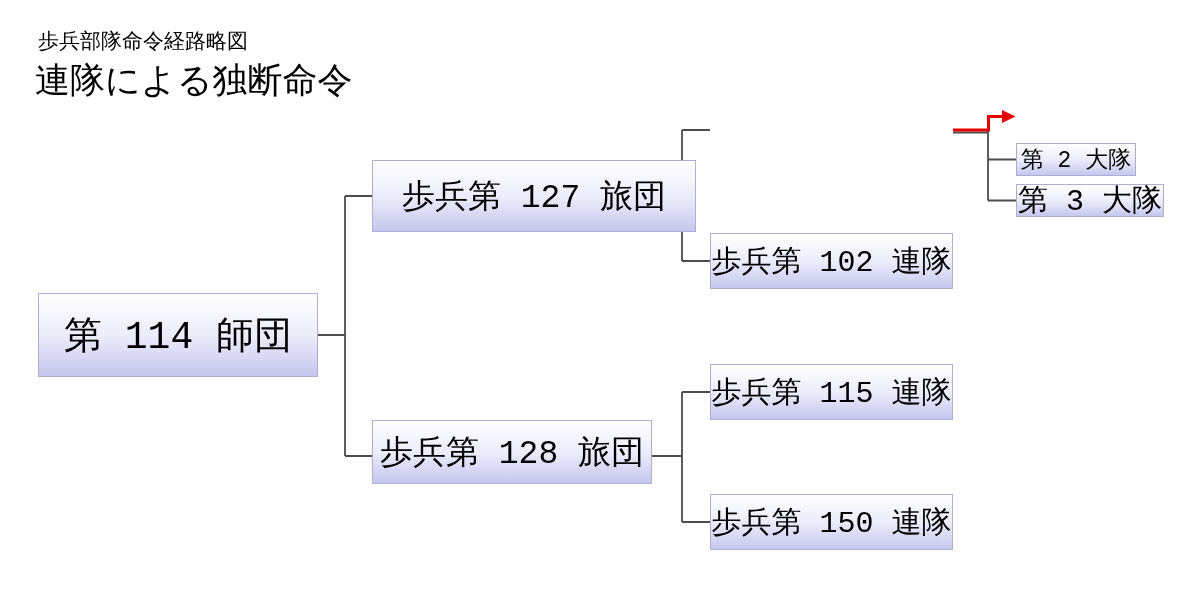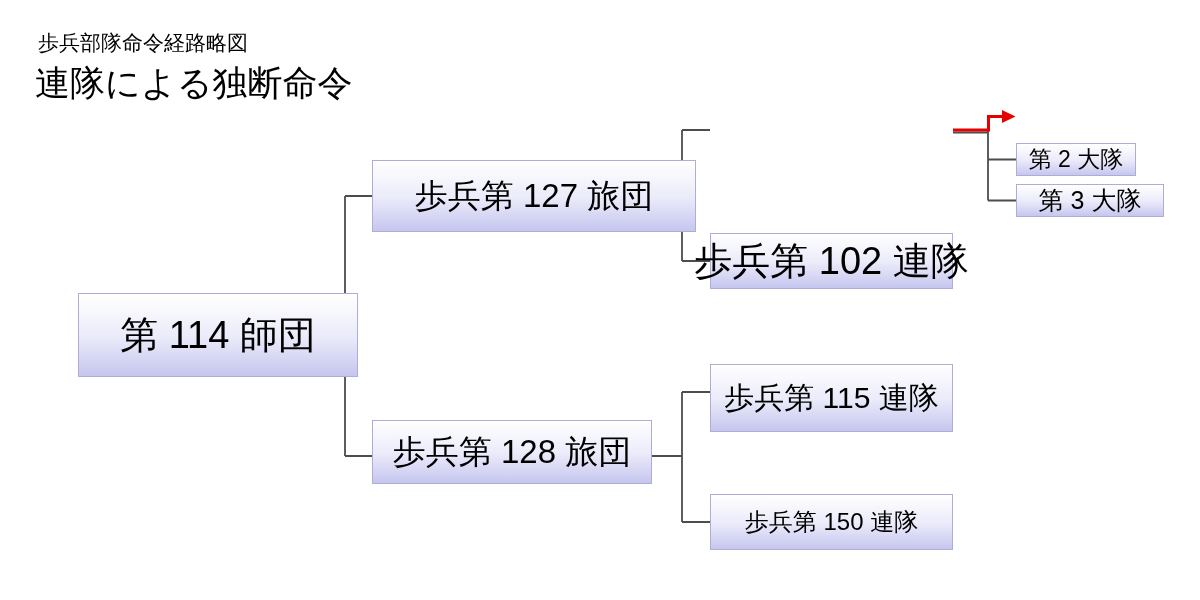--- a/index.html
+++ b/index.html
@@ -10,21 +10,21 @@
     --box-bottom:#c6c6ef;
     --box-border:#adadd6;
     --connector:#4d4d4d;
     --arrow-red:#e60000;
   }
   html,body{margin:0;padding:0;background:var(--bg);}
   .canvas{
     position:relative;
     width:1200px;height:600px;
     background:var(--bg);
-    font-family:Liberation Sans, sans-serif;
+    font-family:Liberation Mono, monospace;
     color:var(--text);
     overflow:hidden;
   }
   .subtitle{
     position:absolute;left:38px;top:30px;
     font-size:21px;line-height:1.2;white-space:nowrap;
   }
   .title{
     position:absolute;left:35px;top:62px;
     font-size:35px;line-height:1.2;white-space:nowrap;
@@ -34,30 +34,30 @@
   .connectors path.redline{fill:none;stroke:var(--arrow-red);stroke-width:3;}
   .connectors polygon.redhead{fill:var(--arrow-red);stroke:none;}
   .node{
     position:absolute;
     display:flex;align-items:center;justify-content:center;
     box-sizing:border-box;
     border:1px solid var(--box-border);
     background:linear-gradient(180deg,var(--box-top) 0%,var(--box-mid) 52%,var(--box-bottom) 100%);
     white-space:nowrap;
   }
-  .division   {left:38px;  top:293px; width:280px; height:84px; font-size:38px;margin-left:40px;}
+  .division   {left:38px;  top:293px; width:280px; height:84px; font-size:38px;}
   .brigade-127{left:372px; top:160px; width:324px; height:72px; font-size:33px;}
   .brigade-128{left:372px; top:420px; width:280px; height:64px; font-size:33px;}
   .regiment-66 {left:710px; top:102px; width:243px; height:56px; font-size:30px;}
-  .regiment-102{left:710px; top:233px; width:243px; height:56px; font-size:38px;}
-  .regiment-115{left:710px; top:364px; width:243px; height:68px; font-size:30px;text-align:center;}
-  .regiment-150{left:710px; top:494px; width:243px; height:56px; font-size:24px;}
+  .regiment-102{left:710px; top:233px; width:243px; height:56px; font-size:30px;}
+  .regiment-115{left:710px; top:364px; width:243px; height:56px; font-size:30px;text-align:center;}
+  .regiment-150{left:710px; top:494px; width:243px; height:56px; font-size:30px;}
   .battalion-1{left:1016px; top:100px; width:148px; height:33px; font-size:23px;}
   .battalion-2{left:1016px; top:143px; width:120px; height:33px; font-size:23px;}
-  .battalion-3{left:1016px; top:184px; width:148px; height:33px; font-size:25px;}
+  .battalion-3{left:1016px; top:184px; width:148px; height:33px; font-size:30px;}
 </style>
 </head>
 <body>
 
 <div class="canvas">
 
   <div class="subtitle">歩兵部隊命令経路略図</div>
   <div class="title">連隊による独断命令</div>
 
   <svg class="connectors" width="1200" height="600" viewBox="0 0 1200 600" aria-hidden="true">

